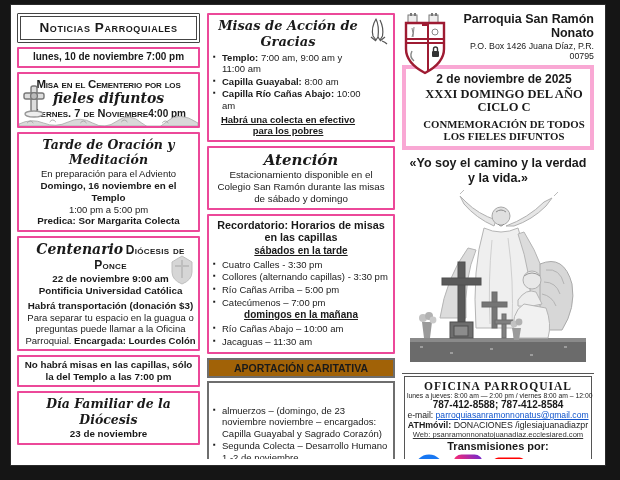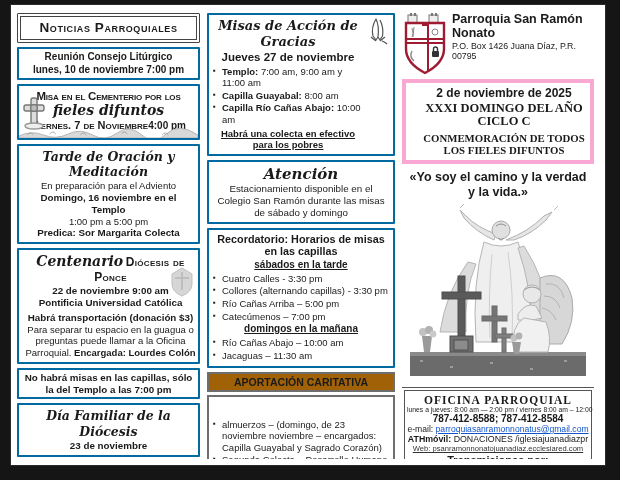--- a/index.html
+++ b/index.html
@@ -14,21 +14,21 @@
     position:absolute;left:10px;top:4px;width:596px;height:462px;
     background:#ffffff;border:1px solid #2a2a2a;box-sizing:border-box;
     display:flex;gap:7px;padding:8px 6px 6px 6px;
   }
   .col{display:flex;flex-direction:column;overflow:hidden;}
   .col-left{width:183px;flex:0 0 183px;}
   .col-mid{width:188px;flex:0 0 188px;}
   .col-right{width:192px;flex:0 0 192px;position:relative;}
 
   .box{
-    border:2px solid #0369a1;border-radius:1px;background:#fff;
+    border:2px solid #ec4899;border-radius:1px;background:#fff;
     margin-bottom:4px;padding:3px 4px;text-align:center;
     font-size:9.5px;line-height:1.22;box-sizing:border-box;
   }
   .box.dbl{border:4px double #444;}
   .tight{padding:2px 3px;}
 
   .smallcaps{font-variant:small-caps;}
   .script{font-family:"DejaVu Serif", serif;font-style:italic;font-weight:bold;}
   .b{font-weight:bold;}
 
@@ -65,21 +65,21 @@
   .atencion-body{font-size:9.8px;}
 
   .rec-title{font-weight:bold;font-size:10.8px;line-height:1.15;}
   .rec-sub{font-weight:bold;text-decoration:underline;font-size:10px;margin-top:1px;}
 
   .hdrbox{border:2px solid #6e6e6e;font-weight:bold;text-align:center;
     font-size:10.5px;padding:2px;margin-bottom:3px;background:#a16207;}
   .contentbox{border:2px solid #6e6e6e;padding:20px 4px;margin-bottom:4px;background:#fff;}
 
   
-  .parish-head{margin-left:50px;text-align:left;margin-bottom:18px;}
+  .parish-head{margin-left:50px;text-align:right;margin-bottom:4px;}
   .parish-name{font-weight:bold;font-size:12.5px;line-height:1.1;}
   .parish-addr{font-size:8.8px;}
   .crest{position:absolute;left:0px;top:0px;z-index:3;}
   .datebox{border:4px solid #f9a8d4;text-align:center;padding:3px 2px 4px 14px;margin-bottom:4px;}
   .date-line{font-weight:bold;font-size:12px;}
   .serifcaps{font-family:"Liberation Serif", serif;font-weight:bold;}
   .sunday{font-size:12.5px;line-height:1.1;margin-top:2px;}
   .cycle{font-size:12.5px;line-height:1.1;}
   .feast{font-size:10.8px;line-height:1.12;margin-top:3px;}
   .quote{font-weight:bold;font-size:12.5px;text-align:center;line-height:1.2;margin:2px 0 2px 0;}
@@ -104,21 +104,20 @@
 <body>
 
 <div class="page">
 
   <div class="col col-left">
     <div class="box dbl">
       <span class="noticias-title smallcaps">Noticias Parroquiales</span>
     </div>
 
     <div class="box tight">
-      <div class="reunion-line">Reunión Consejo Litúrgico</div>
       <div class="reunion-line">lunes, 10 de noviembre 7:00 pm</div>
     </div>
 
     <div class="box cem-box">
       <svg class="cem-cross" width="26" height="34" viewBox="0 0 26 34">
         <g stroke="#777" fill="#ddd" stroke-width="1.4">
           <rect x="10" y="2" width="6" height="26" rx="2"></rect>
           <rect x="3" y="9" width="20" height="6" rx="2"></rect>
           <circle cx="13" cy="12" r="3.4" fill="#bbb"></circle>
           <ellipse cx="13" cy="30" rx="9" ry="3" fill="#eee" stroke="#999"></ellipse>
@@ -169,21 +168,20 @@
     <div class="box mid-head">
       <svg class="pray" width="26" height="28" viewBox="0 0 26 28">
         <g fill="none" stroke="#555" stroke-width="1.2" stroke-linejoin="round">
           <path d="M11 2 C8 7 6.5 13 8 19 L11 23 L13 20 C13.8 13 13.5 7 11 2 Z"></path>
           <path d="M15 3 C17.5 8 18.5 13 17.5 19 L15 23 L13 20"></path>
           <path d="M6 20 l5 4 M20 20 l-5 4"></path>
           <path d="M17 24 q3 1 5 3"></path>
         </g>
       </svg>
       <div class="gracias-title script">Misas de Acción de Gracias</div>
-      <div class="gracias-sub">Jueves 27 de noviembre</div>
       <ul class="blist">
         <li><span class="b">Templo:</span> <span>7:00 am, 9:00 am y 11:00 am</span></li>
         <li><span class="b">Capilla Guayabal:</span> <span>8:00 am</span></li>
         <li><span class="b">Capilla Río Cañas Abajo:</span> <span>10:00 am</span></li>
       </ul>
       <div class="note">Habrá una colecta en efectivo para los pobres</div>
     </div>
 
     <div class="box">
       <div class="atencion-title script">Atención</div>

